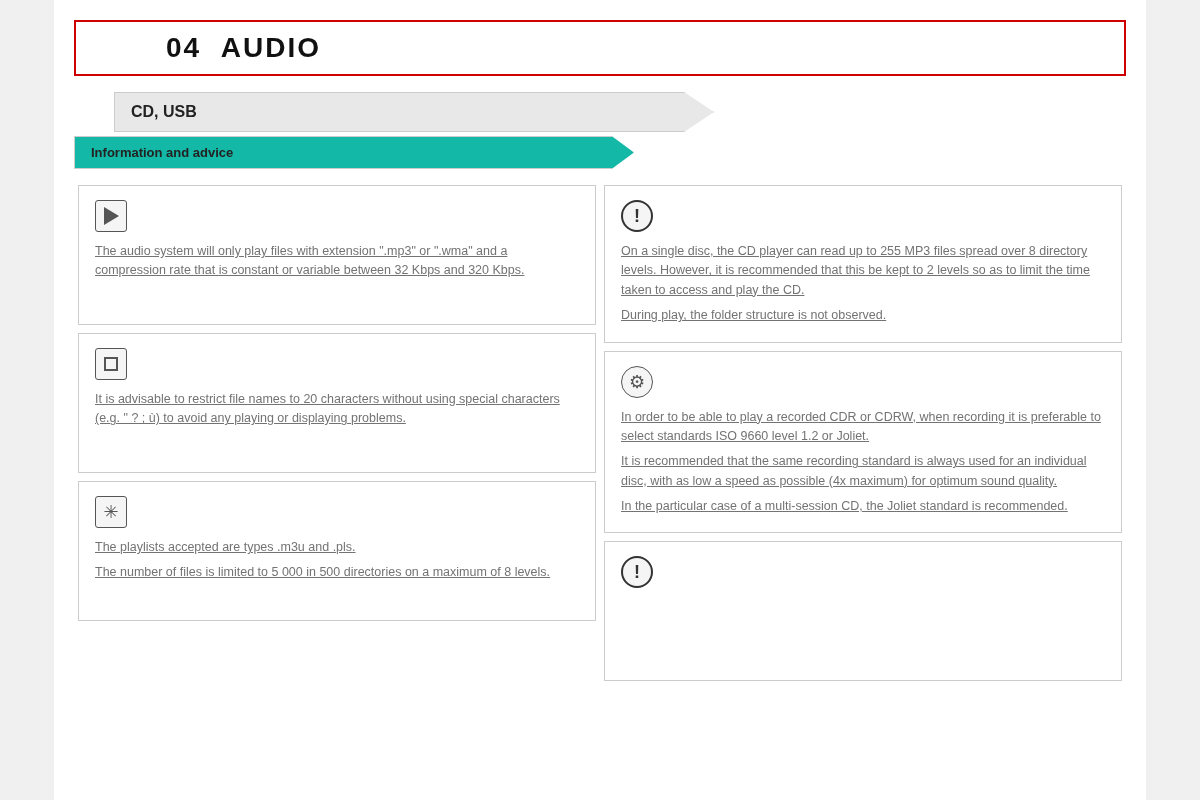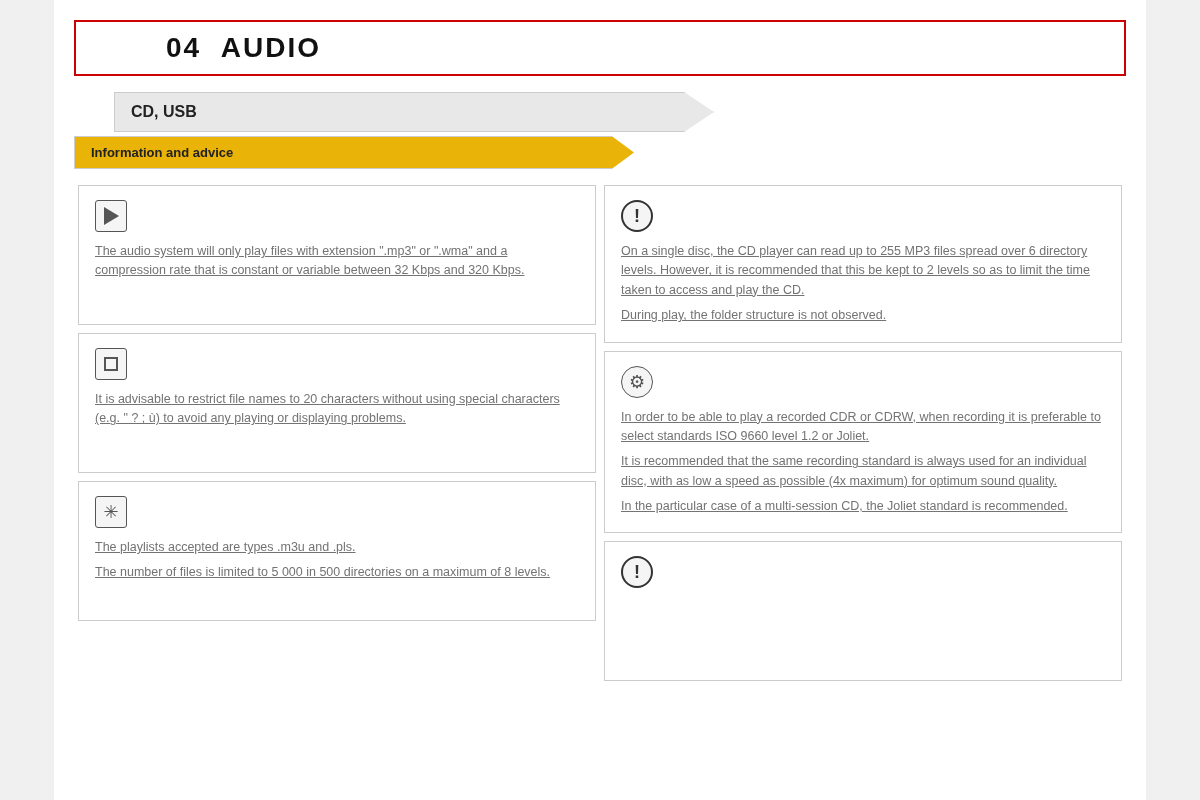--- a/index.html
+++ b/index.html
@@ -44,21 +44,21 @@
       font-size: 16px;
       font-weight: bold;
       position: relative;
       clip-path: polygon(0 0, 95% 0, 100% 50%, 95% 100%, 0 100%);
       width: 600px;
       margin-left: 40px;
     }
 
     
     .subsection-header {
-      background: #eab308;
+      background: #14b8a6;
       border: 1px solid #ccc;
       padding: 8px 16px;
       margin-bottom: 12px;
       font-weight: bold;
       font-size: 13px;
       position: relative;
       clip-path: polygon(0 0, 96% 0, 100% 50%, 96% 100%, 0 100%);
       width: 560px;
     }
 
@@ -206,21 +206,21 @@
     </div>
 
     <div class="right-col">
 
       <div class="info-box">
         <div class="icon-row">
           <span class="icon warning circle">
             <span class="warning-text">!</span>
           </span>
         </div>
-        <p>On a single disc, the CD player can read up to 255 MP3 files spread over 6 directory levels. However, it is recommended that this be kept to 2 levels so as to limit the time taken to access and play the CD.</p>
+        <p>On a single disc, the CD player can read up to 255 MP3 files spread over 8 directory levels. However, it is recommended that this be kept to 2 levels so as to limit the time taken to access and play the CD.</p>
         <p>During play, the folder structure is not observed.</p>
       </div>
 
       <div class="info-box">
         <div class="icon-row">
           <span class="icon circle">
             <span class="gear-unicode">⚙</span>
           </span>
         </div>
         <p>In order to be able to play a recorded CDR or CDRW, when recording it is preferable to select standards ISO 9660 level 1.2 or Joliet.</p>

